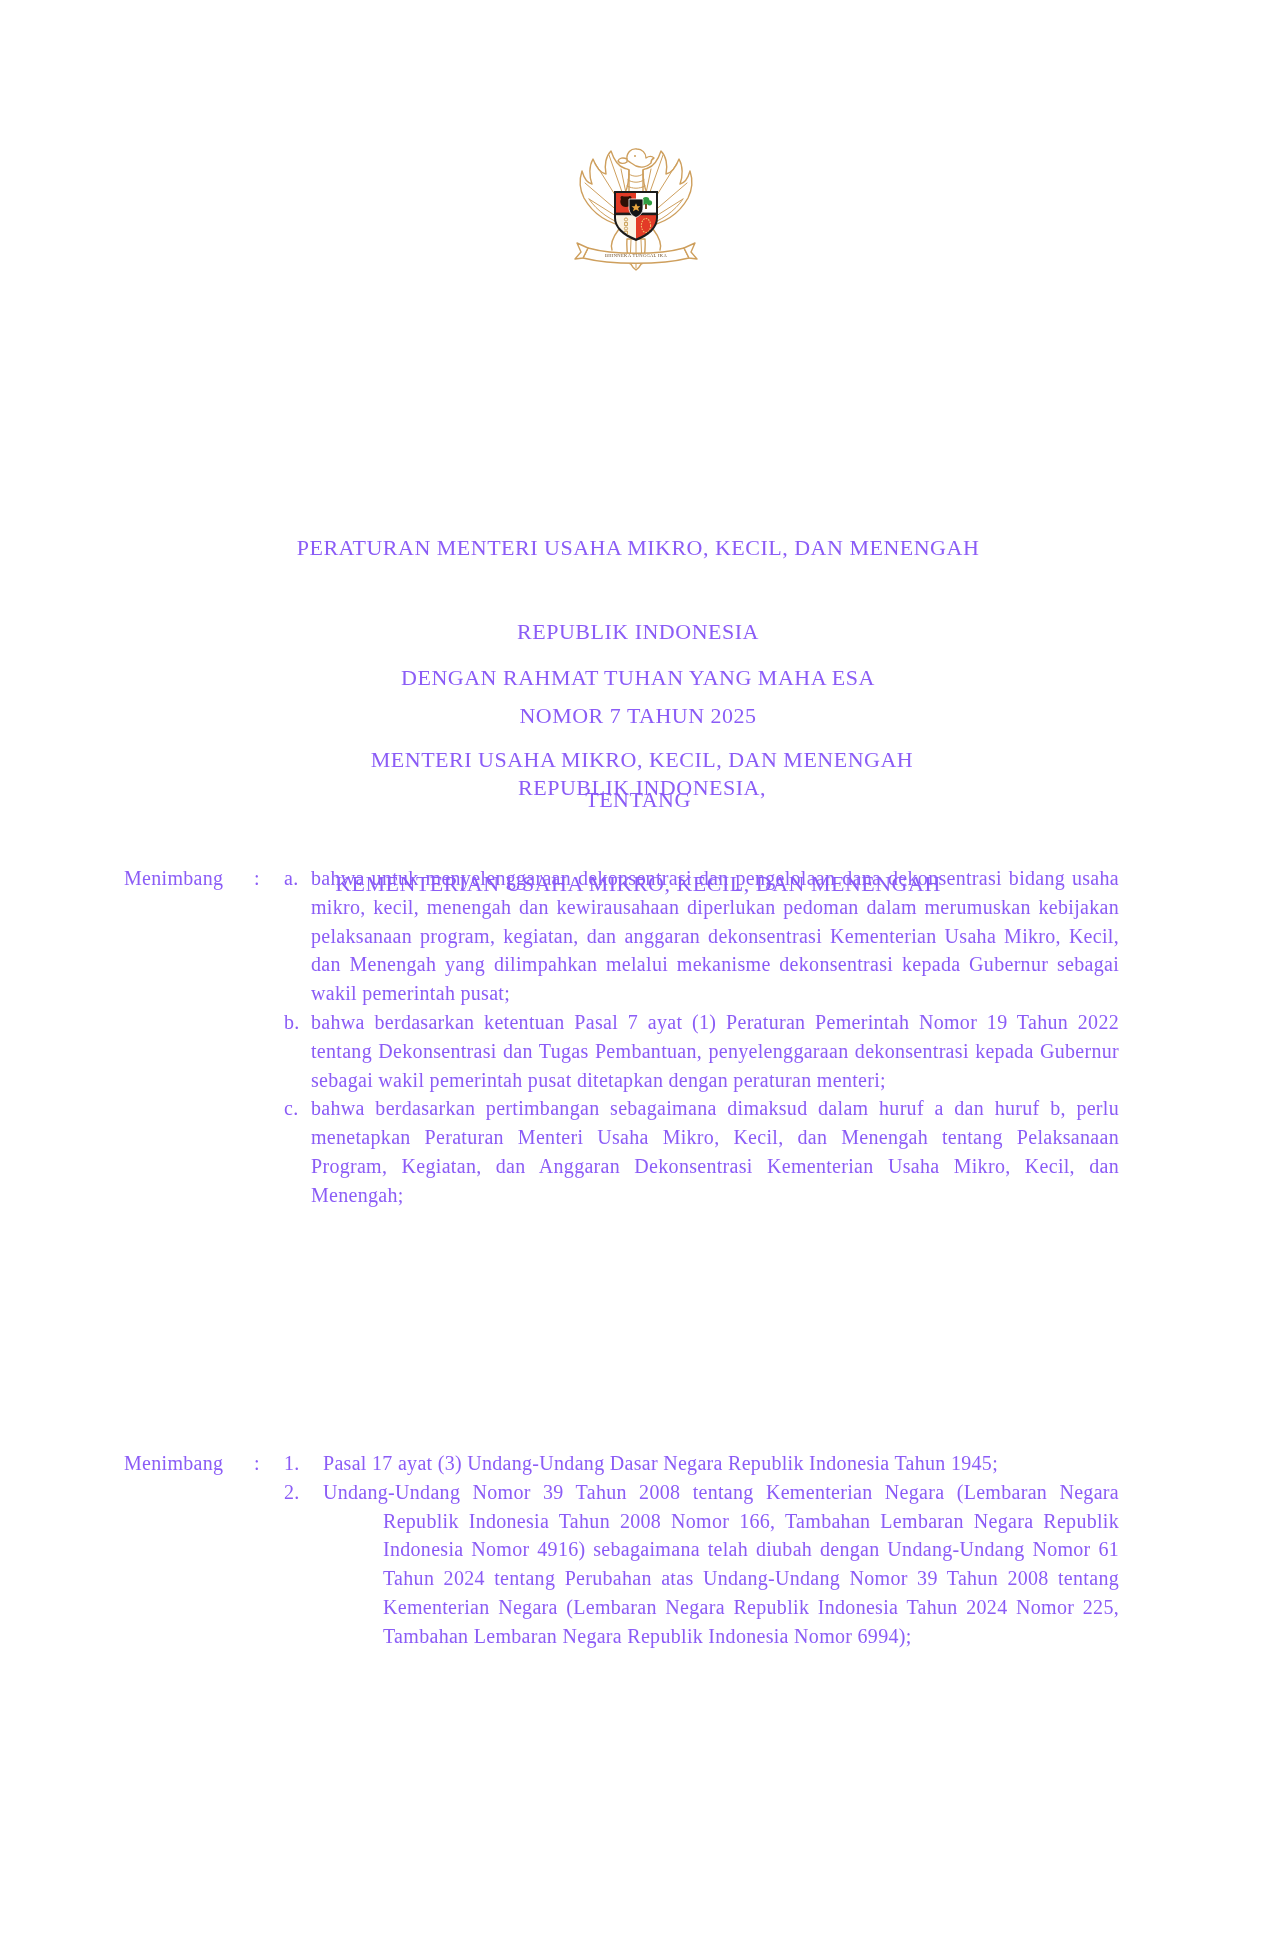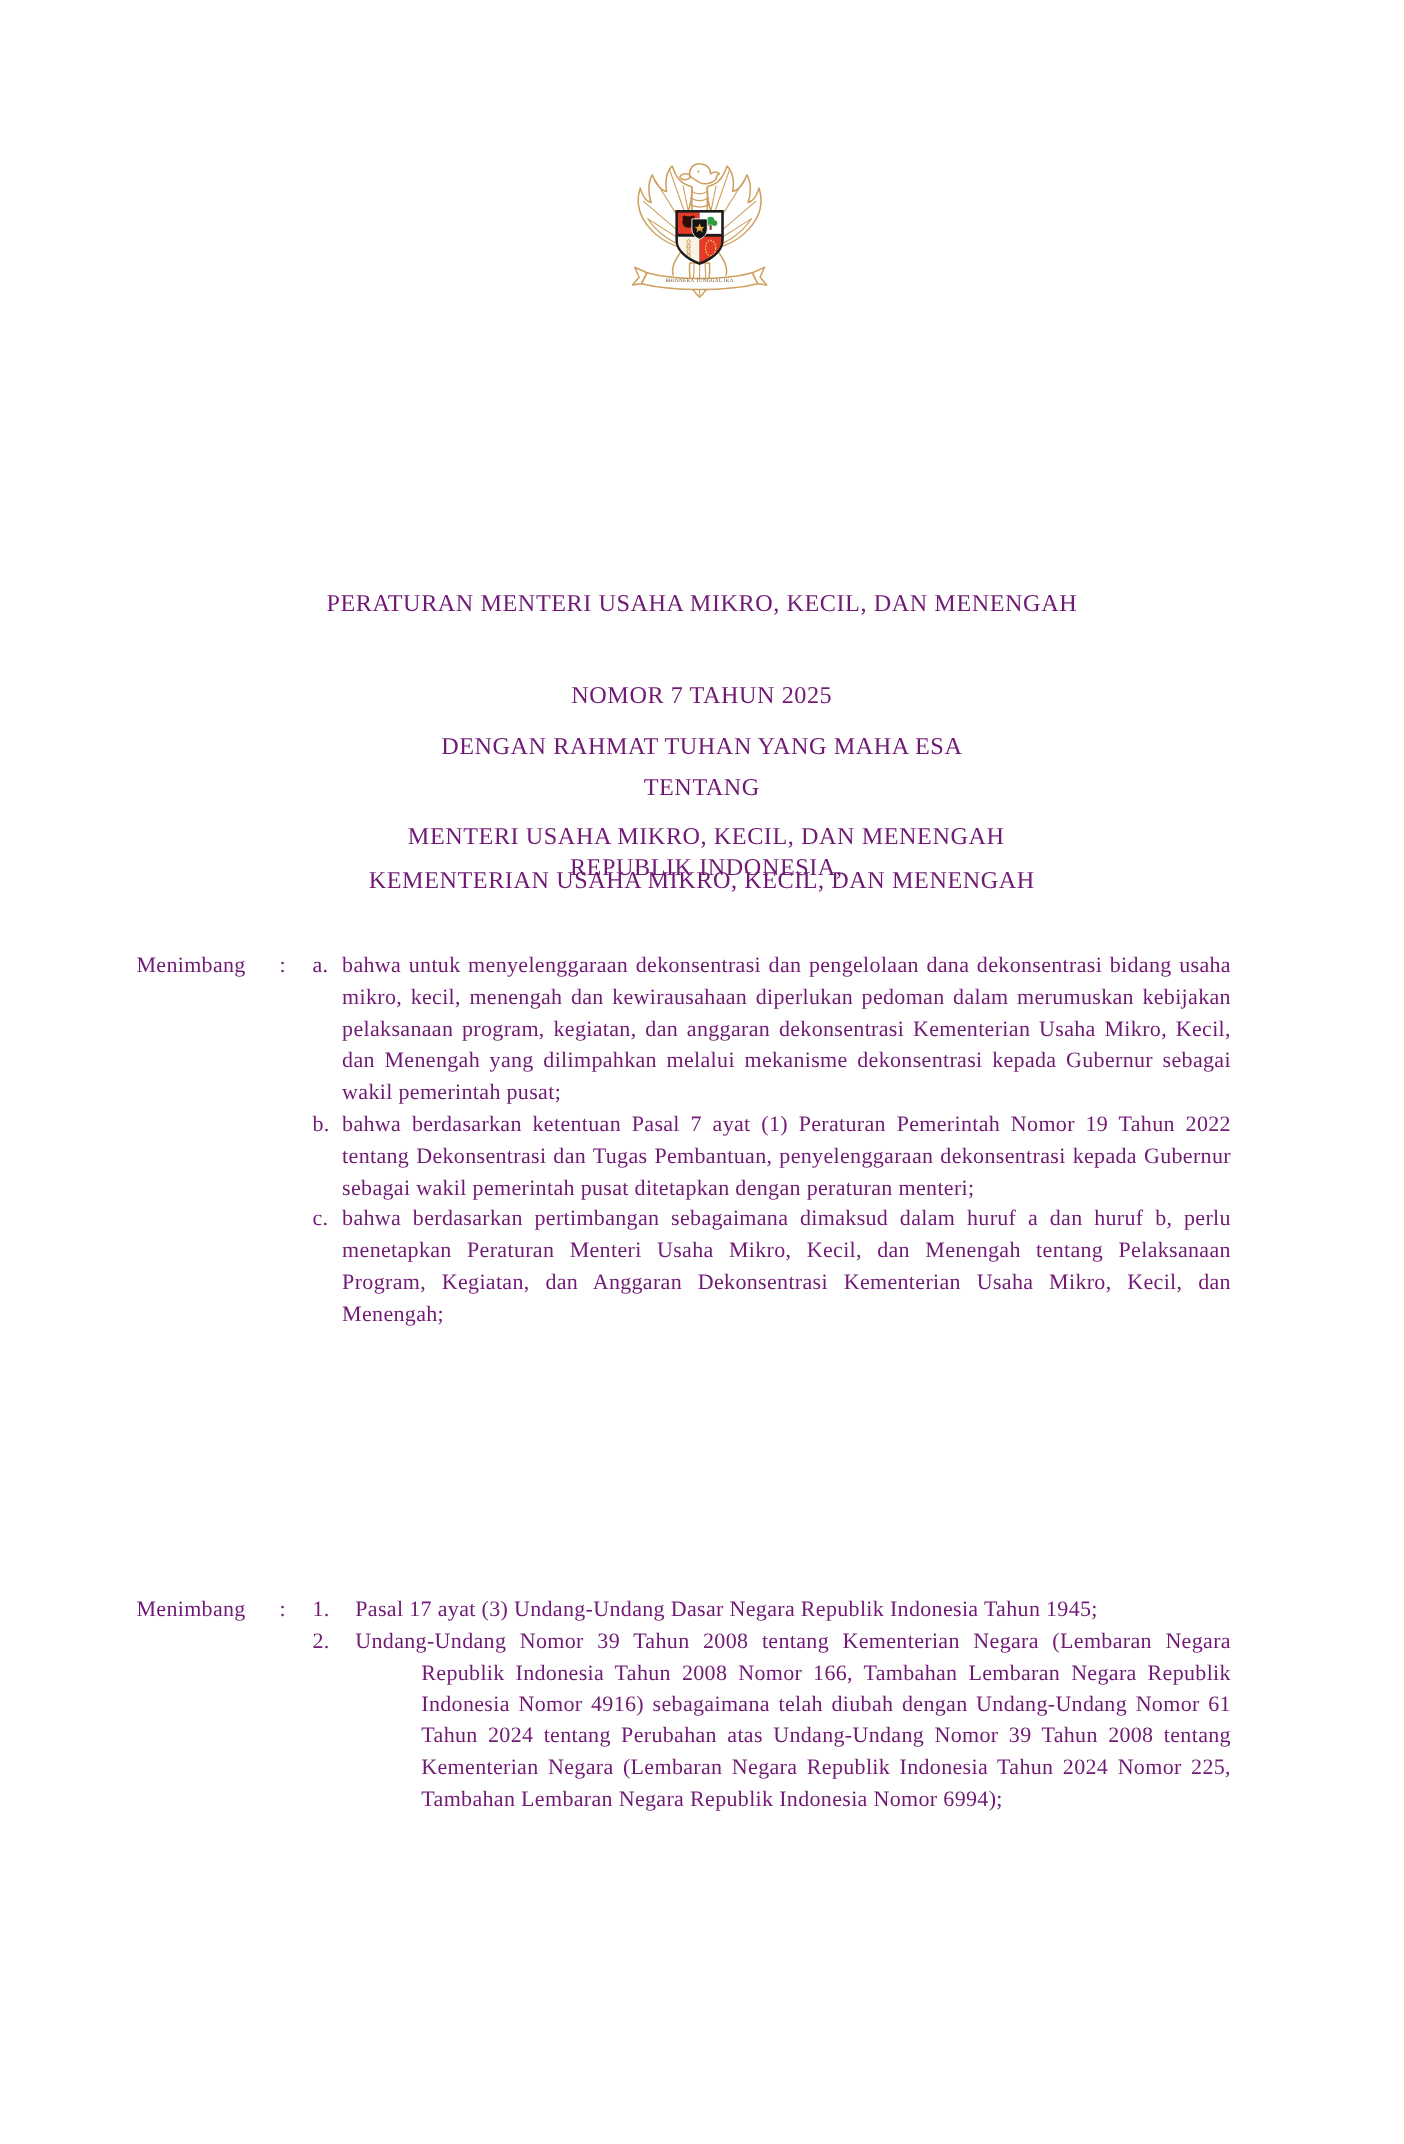--- a/index.html
+++ b/index.html
@@ -1,21 +1,21 @@
 <!DOCTYPE html>
 <html><head>
 <meta charset="utf-8">
 <style>
   html,body { margin:0; padding:0; background:#ffffff; }
   .page {
     position:relative;
     width:1276px; height:1949px;
     background:#ffffff;
     font-family:"Liberation Serif", serif;
-    color:#701a75;
+    color:#8b5cf6;
     overflow:hidden;
   }
   .emblem-wrap {
     position:absolute; left:573px; top:146px; width:126px; height:130px;
   }
   .emblem-wrap svg { width:100%; height:100%; display:block; }
 
   .doc-title {
     position:absolute; left:0; top:478px; width:100%;
     text-align:center; font-size:22px; line-height:28px; letter-spacing:0.5px;
@@ -120,20 +120,21 @@
         <path d="M56,52 L70,52 L70,61 C70,66 66.5,69 63,70.5 C59.5,69 56,66 56,61 Z" fill="#141414" stroke="#ffffff" stroke-width="0.8"></path>
         <polygon points="63,56.2 64.4,59.3 67.4,59.2 65.1,61.3 66,64.2 63,62.4 60,64.2 60.9,61.3 58.6,59.2 61.6,59.3" fill="#E9A63F"></polygon>
       </g>
 
       <text x="63" y="109.5" text-anchor="middle" font-size="4.6" letter-spacing="0.3" fill="#6B4A23" font-family="Liberation Serif, serif">BHINNEKA TUNGGAL IKA</text>
     </svg>
   </div>
 
   <div class="doc-title">
     <div>PERATURAN MENTERI USAHA MIKRO, KECIL, DAN MENENGAH</div>
+    <div>REPUBLIK INDONESIA</div>
     <div>NOMOR 7 TAHUN 2025</div>
     <div>TENTANG</div>
     <div>KEMENTERIAN USAHA MIKRO, KECIL, DAN MENENGAH</div>
   </div>
 
   <div class="invocation-line">DENGAN RAHMAT TUHAN YANG MAHA ESA</div>
 
   <div class="authority-block">
     <div>MENTERI USAHA MIKRO, KECIL, DAN MENENGAH</div>
     <div>REPUBLIK INDONESIA,</div>

